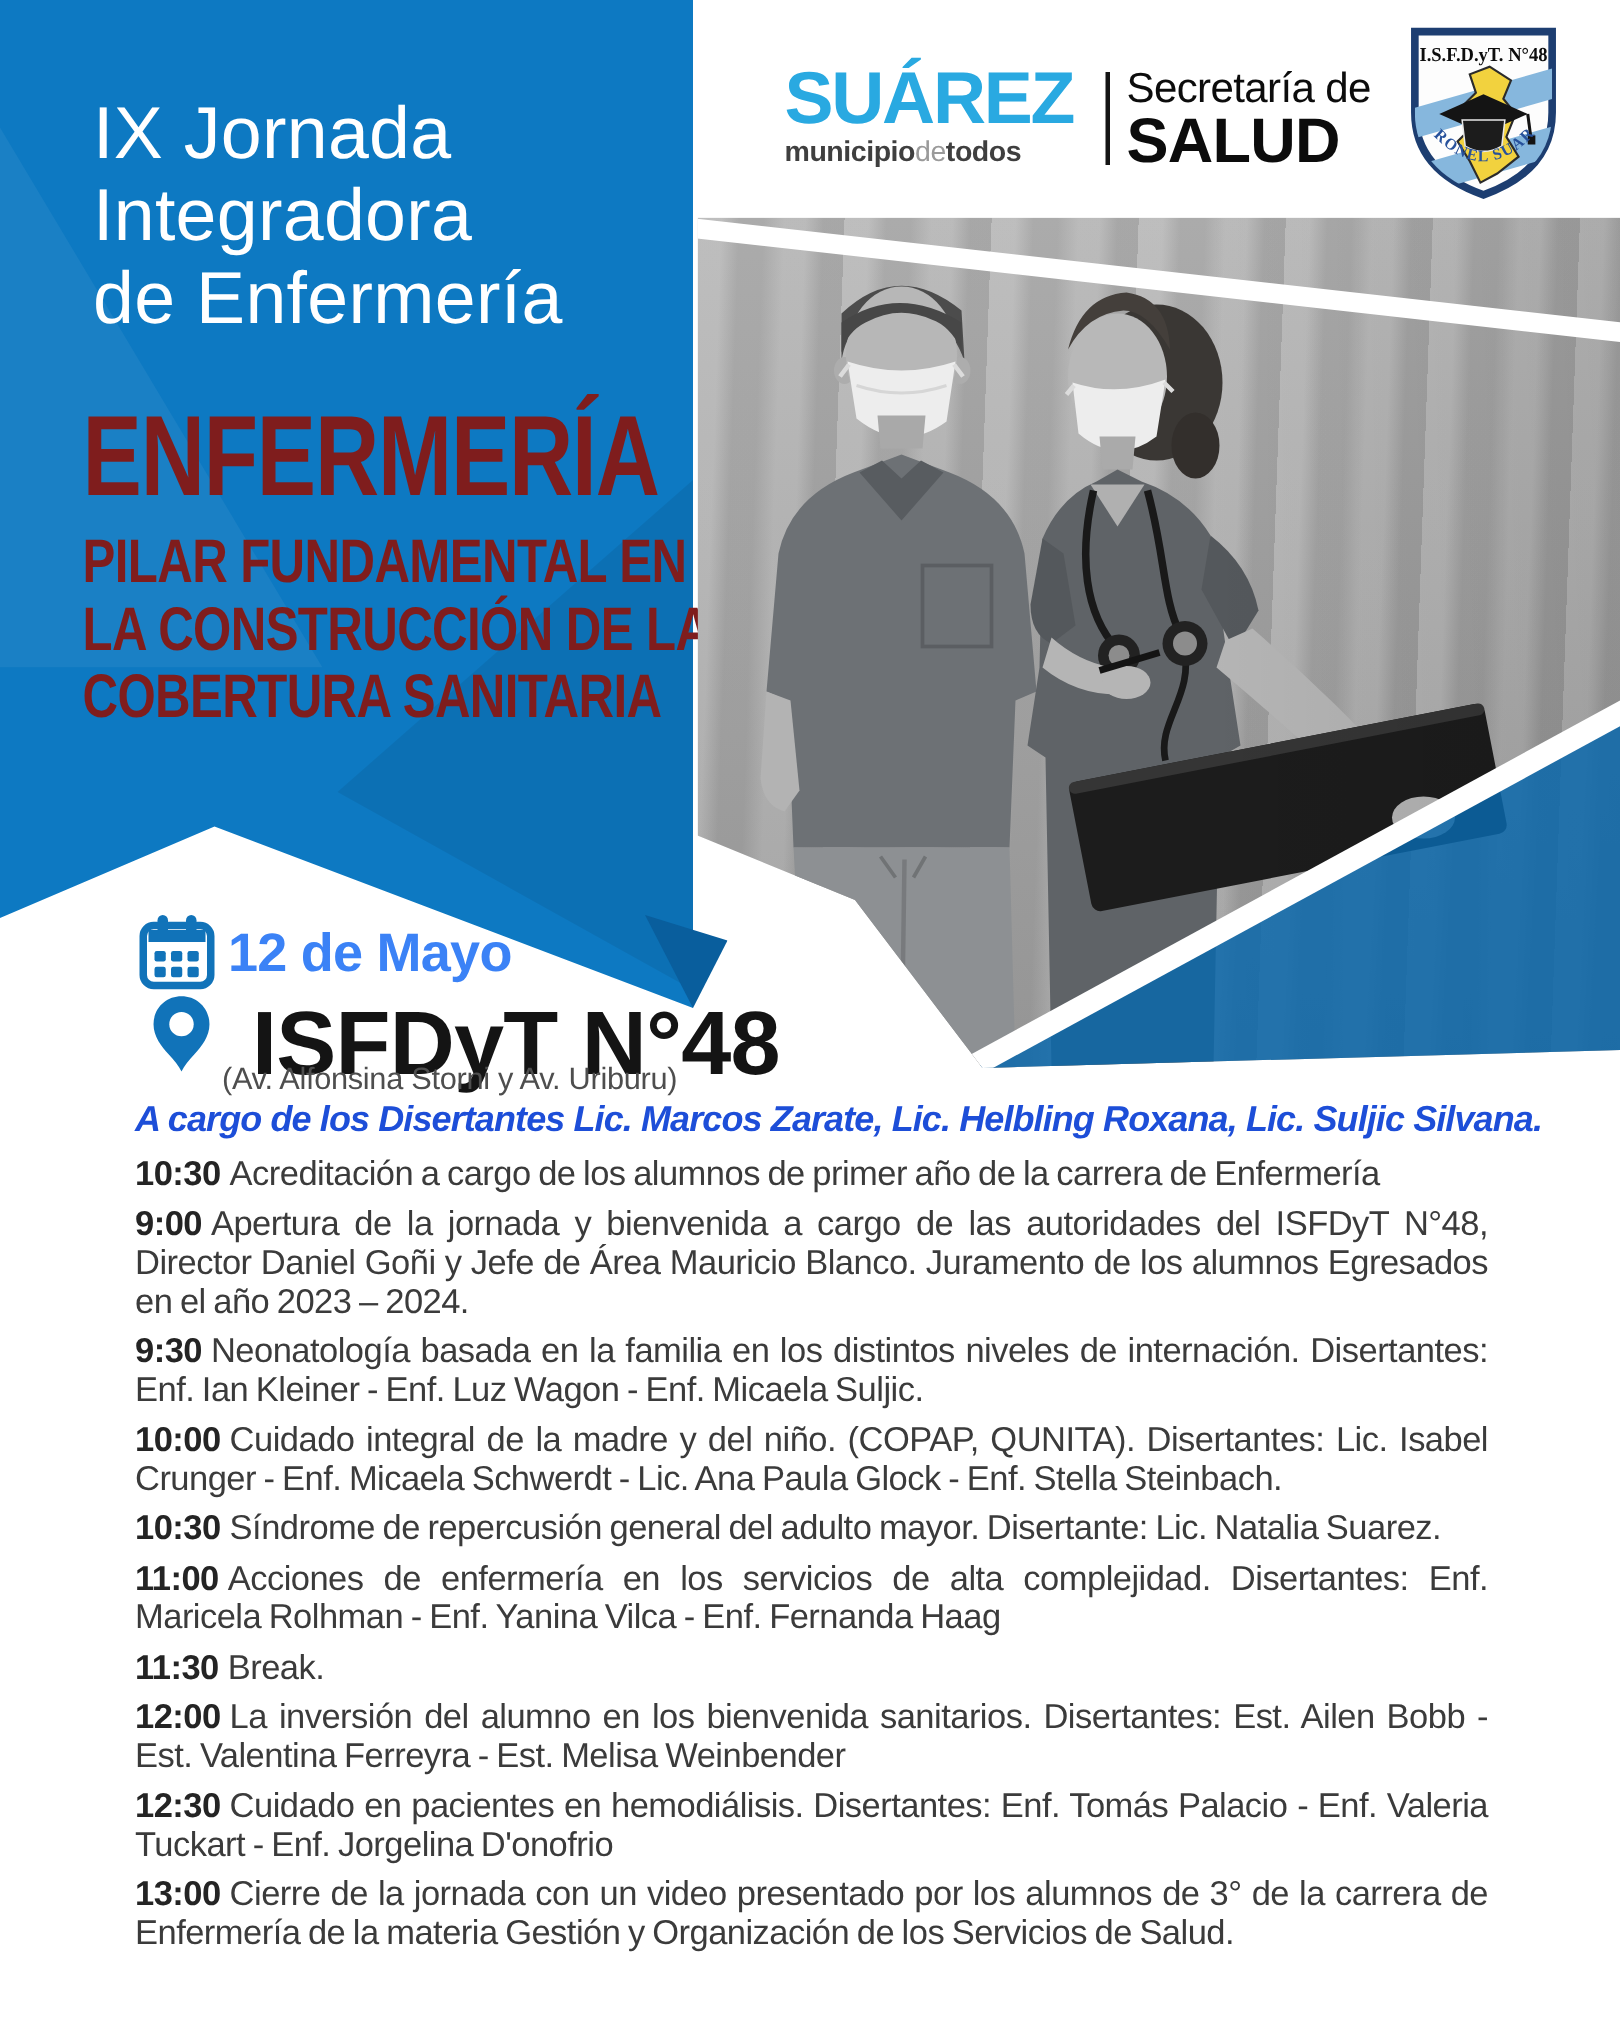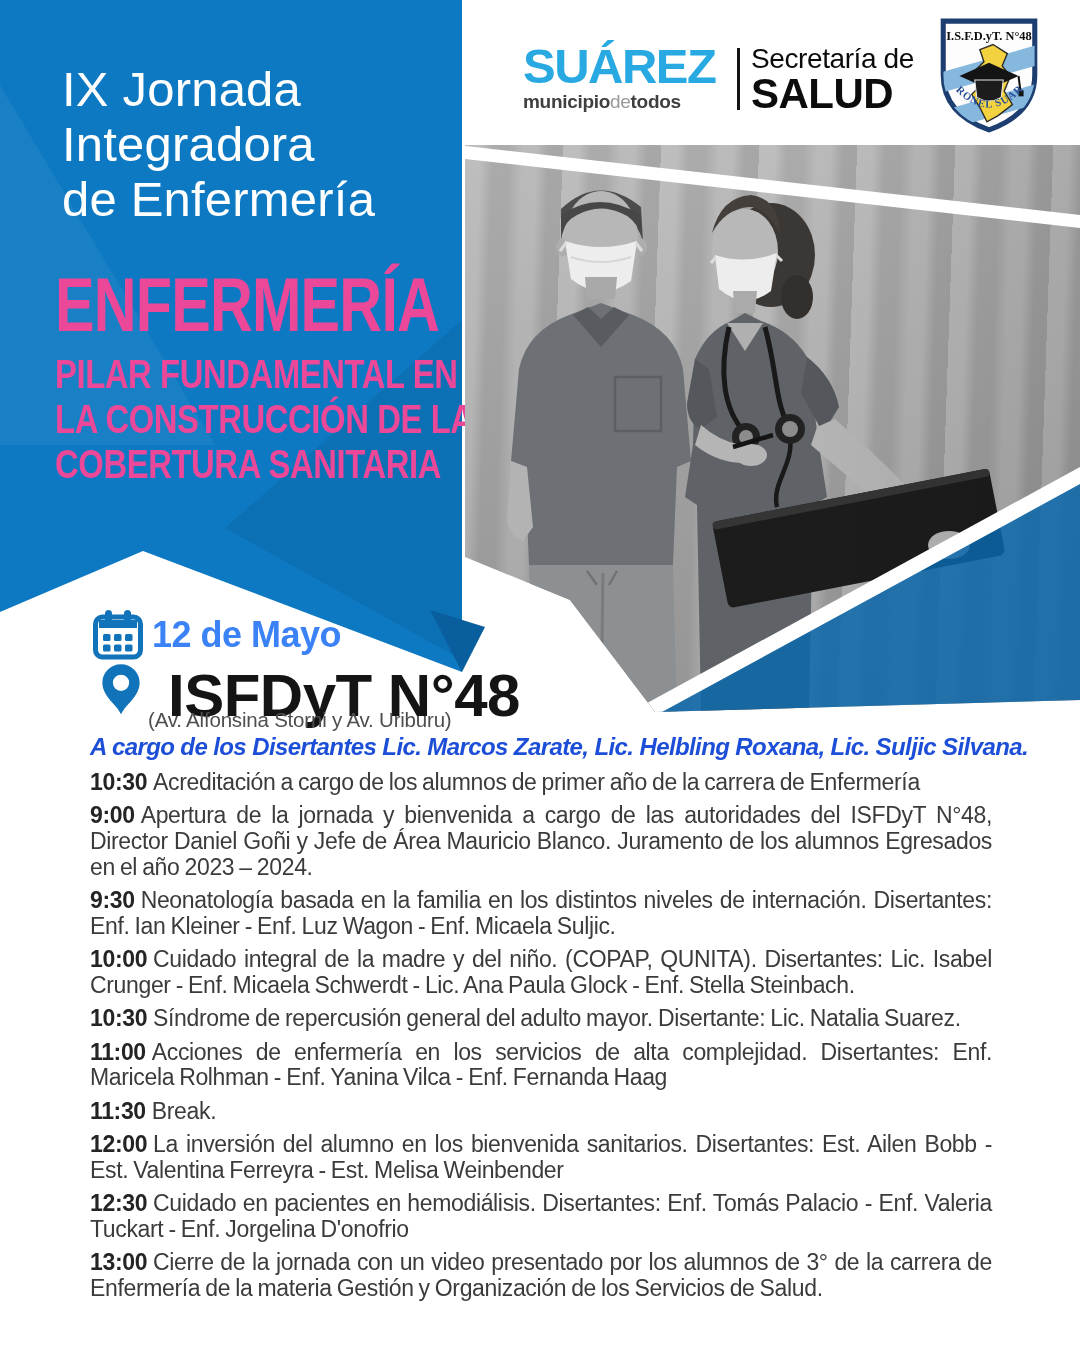--- a/index.html
+++ b/index.html
@@ -12,21 +12,21 @@
   .facet-light{position:absolute;left:0;top:0;width:462px;height:700px;background:rgba(255,255,255,.055);
     clip-path:polygon(0 85px,215px 445px,0 445px);}
   .facet-dark{position:absolute;left:0;top:0;width:462px;height:700px;background:rgba(0,0,0,.07);
     clip-path:polygon(462px 320px,462px 660px,225px 528px);}
   .ribbon-tip{position:absolute;left:425px;top:605px;width:62px;height:70px;background:#095e9d;
     clip-path:polygon(5px 5px,60px 22px,37px 67px);}
 
   
   .title-block{position:absolute;left:62px;top:62px;color:#ffffff;font-weight:300;
     font-size:49px;line-height:55px;letter-spacing:.2px;}
-  .headline-block{position:absolute;left:55px;top:266px;color:#ec4899;}
+  .headline-block{position:absolute;left:55px;top:266px;color:#7f1d1d;}
   .headline-main{font-size:76px;font-weight:800;line-height:78px;letter-spacing:-1px;
     transform:scaleX(.78);transform-origin:left;white-space:nowrap;}
   .headline-sub{font-size:41px;font-weight:800;line-height:45px;letter-spacing:-.5px;
     transform:scaleX(.80);transform-origin:left;white-space:nowrap;}
 
   
   .brand{position:absolute;left:523px;top:42px;width:180px;text-align:left;}
   .brand-name{font-size:49px;font-weight:800;color:#29a9e1;letter-spacing:-1.5px;line-height:48px;}
   .brand-tag{font-size:19px;letter-spacing:-.3px;margin-top:1px;}
   .tag-b{font-weight:700;color:#3f3f3f;}

